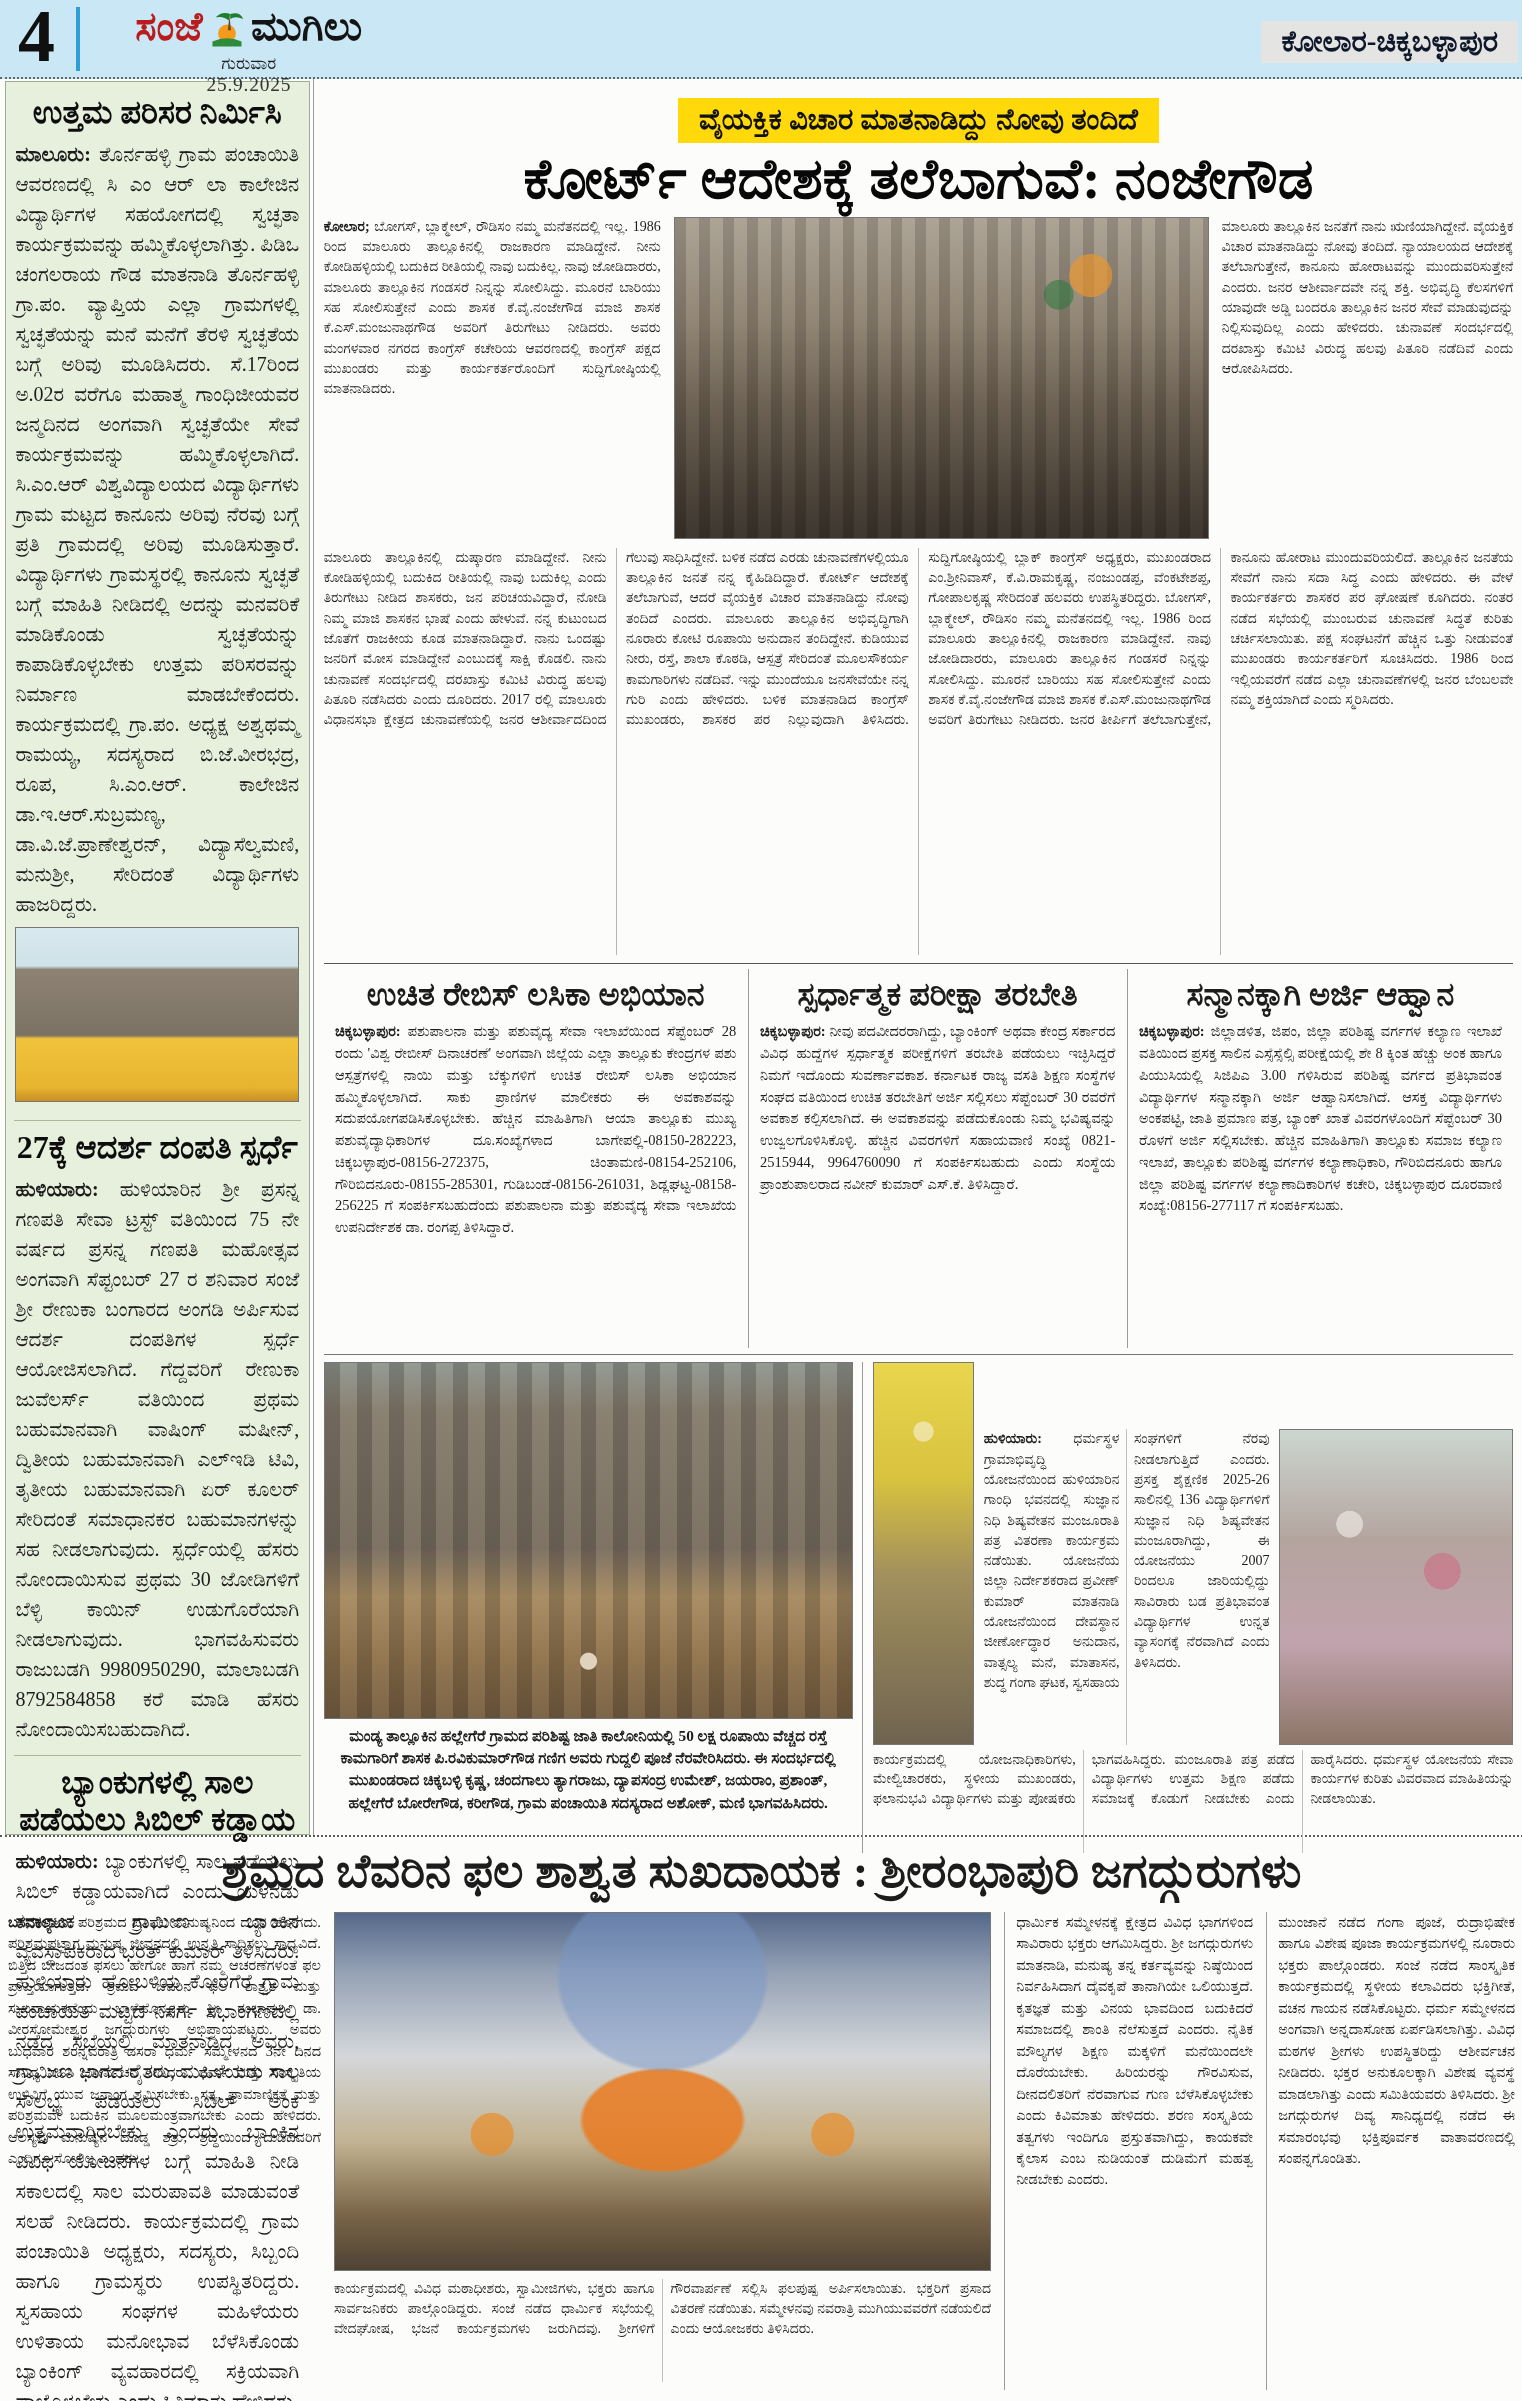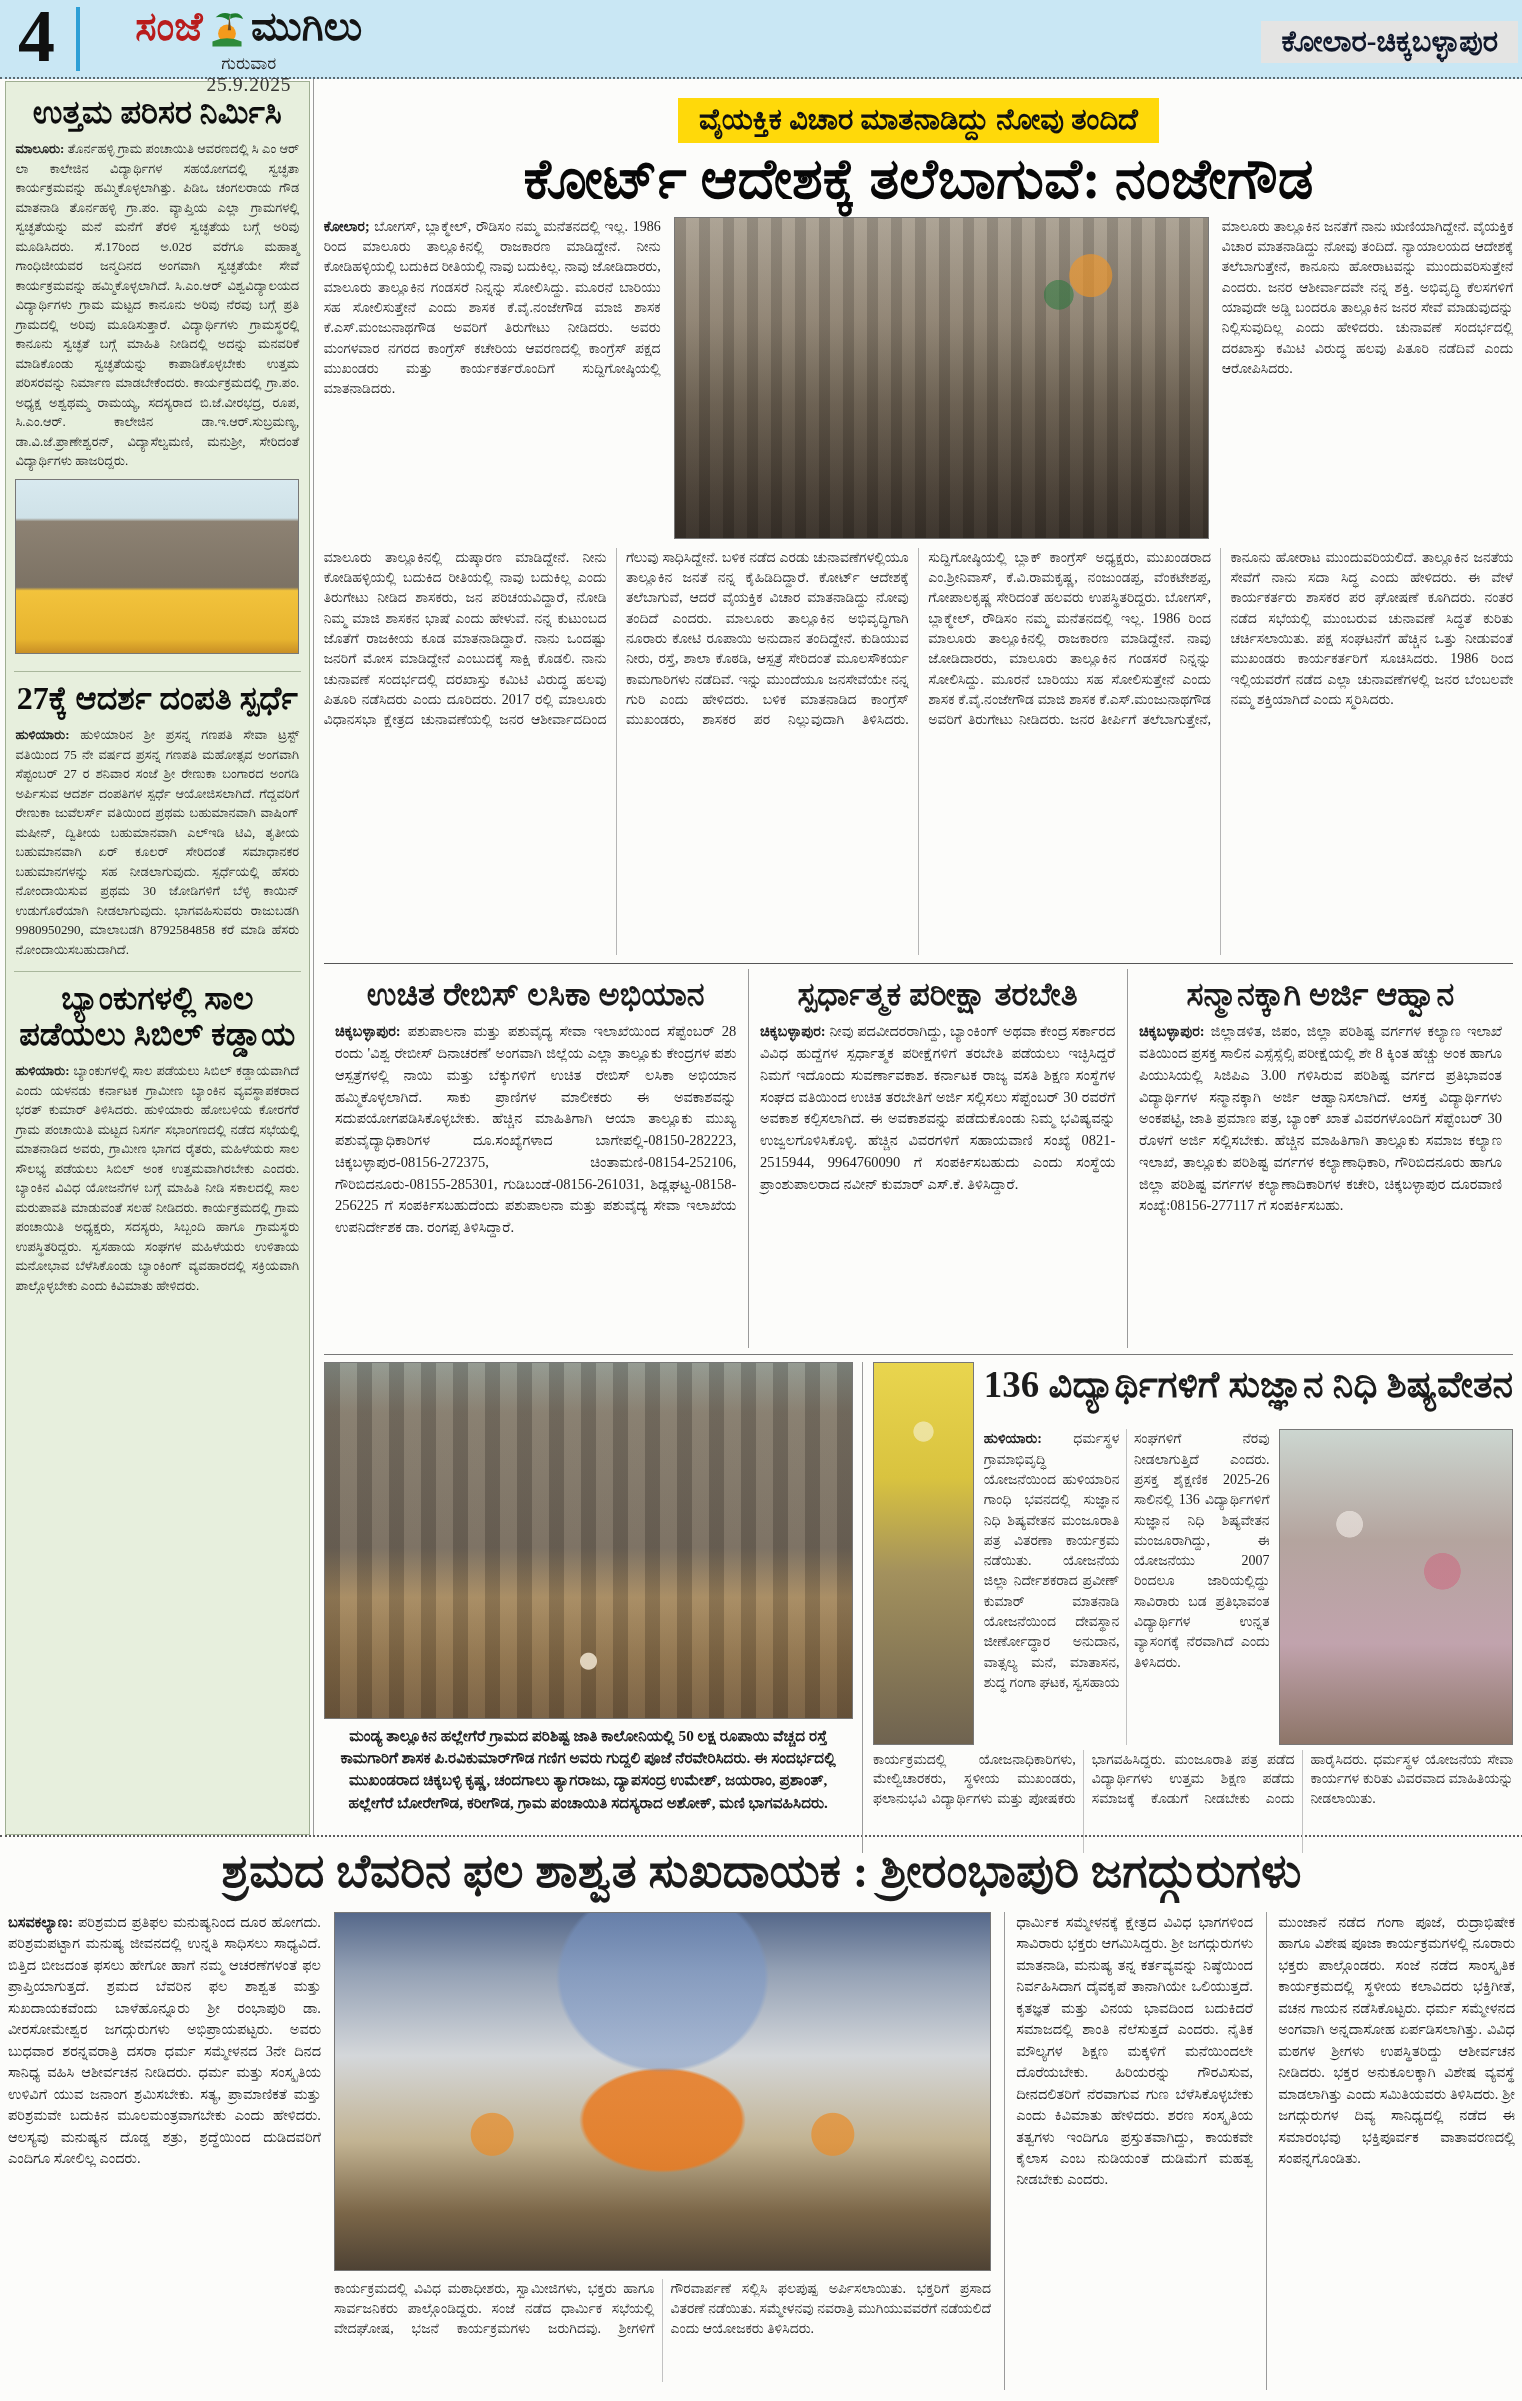--- a/index.html
+++ b/index.html
@@ -20,21 +20,21 @@
   .mast-date{font-size:19.4px;color:#333;letter-spacing:0.8px;}
   .region{position:absolute;right:4.8px;top:21px;background:#e4e4e3;padding:4px 20px;
           font-size:29px;font-weight:bold;color:#0f172a;}
   
   .band{display:flex;height:1756px;}
   .aside{width:305px;background:#e7efdd;border:0.8px solid #9fae92;margin:1.6px 0 0 4.8px;
          padding:4.8px 8px;box-sizing:border-box;}
   .aside .art{border-bottom:0.8px solid #a9b79c;padding:4.8px 1.6px 11.3px;}
   .aside .art:last-child{border-bottom:none;}
   .aside h2{font-size:32px;font-weight:bold;text-align:center;margin:3.2px 0 8px;color:#0d0d0d;line-height:1.15;}
-  .aside p{font-size:13px;line-height:1.5;text-align:justify;margin:0;}
+  .aside p{font-size:20px;line-height:1.5;text-align:justify;margin:0;}
   .dl{font-weight:bold;}
   .ph{background-color:#8a8174;border:0.8px solid #777;}
   .aside .ph1{height:173px;margin:8px 0 6.5px;
      background:linear-gradient(180deg,#d8e9ef 0%,#cfe2e8 22%,#8d8273 24%,#7c7264 62%,#f2c33c 64%,#e7b42f 92%,#c98f25 100%),
      linear-gradient(90deg,#e08030 0 4%,transparent 4% 96%,#e08030 96%);}
   
   .main{flex:1;padding:3.2px 9.7px 0 9.7px;border-left:0.8px solid #9a9a9a;margin-left:3.2px;}
   .kicker-row{text-align:center;margin-top:16px;}
   .kicker{display:inline-block;background:#ffd90a;color:#111;font-weight:bold;font-size:29px;
           padding:4.8px 21px 6.5px;}
@@ -194,21 +194,20 @@
         </div>
       </div>
 
       <div class="lowrow">
         <div class="cphoto-blk">
           <div class="ph cphoto"></div>
           <div class="cphoto-cap">ಮಂಡ್ಯ ತಾಲ್ಲೂಕಿನ ಹಲ್ಲೇಗೆರೆ ಗ್ರಾಮದ ಪರಿಶಿಷ್ಟ ಜಾತಿ ಕಾಲೋನಿಯಲ್ಲಿ 50 ಲಕ್ಷ ರೂಪಾಯಿ ವೆಚ್ಚದ ರಸ್ತೆ ಕಾಮಗಾರಿಗೆ ಶಾಸಕ ಪಿ.ರವಿಕುಮಾರ್‌ಗೌಡ ಗಣಿಗ ಅವರು ಗುದ್ದಲಿ ಪೂಜೆ ನೆರವೇರಿಸಿದರು. ಈ ಸಂದರ್ಭದಲ್ಲಿ ಮುಖಂಡರಾದ ಚಿಕ್ಕಬಳ್ಳಿ ಕೃಷ್ಣ, ಚಂದಗಾಲು ತ್ಯಾಗರಾಜು, ದ್ಯಾಪಸಂದ್ರ ಉಮೇಶ್, ಜಯರಾಂ, ಪ್ರಶಾಂತ್, ಹಲ್ಲೇಗೆರೆ ಬೋರೇಗೌಡ, ಕರೀಗೌಡ, ಗ್ರಾಮ ಪಂಚಾಯಿತಿ ಸದಸ್ಯರಾದ ಅಶೋಕ್, ಮಣಿ ಭಾಗವಹಿಸಿದರು.</div>
         </div>
         <div class="schol">
           <div class="ph schol-thumb"></div>
-          <h2>136 ವಿದ್ಯಾರ್ಥಿಗಳಿಗೆ ಸುಜ್ಞಾನ ನಿಧಿ ಶಿಷ್ಯವೇತನ</h2>
           <div class="schol-text">
             <span class="dl">ಹುಳಿಯಾರು:</span>
             <span>ಧರ್ಮಸ್ಥಳ ಗ್ರಾಮಾಭಿವೃದ್ಧಿ ಯೋಜನೆಯಿಂದ ಹುಳಿಯಾರಿನ ಗಾಂಧಿ ಭವನದಲ್ಲಿ ಸುಜ್ಞಾನ ನಿಧಿ ಶಿಷ್ಯವೇತನ ಮಂಜೂರಾತಿ ಪತ್ರ ವಿತರಣಾ ಕಾರ್ಯಕ್ರಮ ನಡೆಯಿತು. ಯೋಜನೆಯ ಜಿಲ್ಲಾ ನಿರ್ದೇಶಕರಾದ ಪ್ರವೀಣ್ ಕುಮಾರ್ ಮಾತನಾಡಿ ಯೋಜನೆಯಿಂದ ದೇವಸ್ಥಾನ ಜೀರ್ಣೋದ್ಧಾರ ಅನುದಾನ, ವಾತ್ಸಲ್ಯ ಮನೆ, ಮಾತಾಸನ, ಶುದ್ಧ ಗಂಗಾ ಘಟಕ, ಸ್ವಸಹಾಯ ಸಂಘಗಳಿಗೆ ನೆರವು ನೀಡಲಾಗುತ್ತಿದೆ ಎಂದರು.</span>
             <span> </span>
             <span>ಪ್ರಸಕ್ತ ಶೈಕ್ಷಣಿಕ 2025-26 ಸಾಲಿನಲ್ಲಿ 136 ವಿದ್ಯಾರ್ಥಿಗಳಿಗೆ ಸುಜ್ಞಾನ ನಿಧಿ ಶಿಷ್ಯವೇತನ ಮಂಜೂರಾಗಿದ್ದು, ಈ ಯೋಜನೆಯು 2007 ರಿಂದಲೂ ಜಾರಿಯಲ್ಲಿದ್ದು ಸಾವಿರಾರು ಬಡ ಪ್ರತಿಭಾವಂತ ವಿದ್ಯಾರ್ಥಿಗಳ ಉನ್ನತ ವ್ಯಾಸಂಗಕ್ಕೆ ನೆರವಾಗಿದೆ ಎಂದು ತಿಳಿಸಿದರು.</span>
           </div>
           <div class="ph schol-photo"></div>
           <div class="schol-bottom">ಕಾರ್ಯಕ್ರಮದಲ್ಲಿ ಯೋಜನಾಧಿಕಾರಿಗಳು, ಮೇಲ್ವಿಚಾರಕರು, ಸ್ಥಳೀಯ ಮುಖಂಡರು, ಫಲಾನುಭವಿ ವಿದ್ಯಾರ್ಥಿಗಳು ಮತ್ತು ಪೋಷಕರು ಭಾಗವಹಿಸಿದ್ದರು. ಮಂಜೂರಾತಿ ಪತ್ರ ಪಡೆದ ವಿದ್ಯಾರ್ಥಿಗಳು ಉತ್ತಮ ಶಿಕ್ಷಣ ಪಡೆದು ಸಮಾಜಕ್ಕೆ ಕೊಡುಗೆ ನೀಡಬೇಕು ಎಂದು ಹಾರೈಸಿದರು. ಧರ್ಮಸ್ಥಳ ಯೋಜನೆಯ ಸೇವಾ ಕಾರ್ಯಗಳ ಕುರಿತು ವಿವರವಾದ ಮಾಹಿತಿಯನ್ನು ನೀಡಲಾಯಿತು.</div>
         </div>
       </div>

